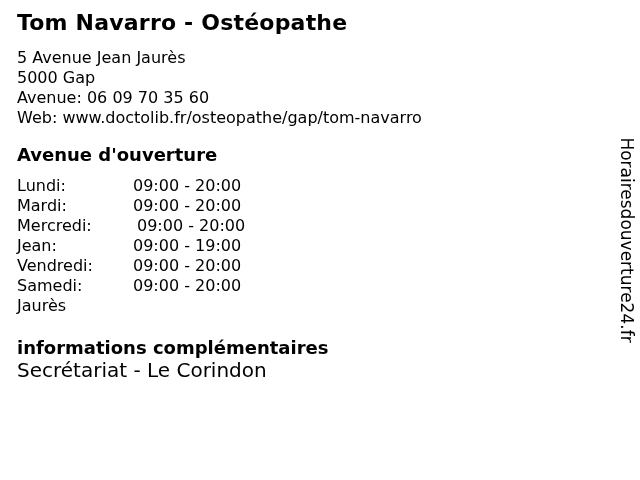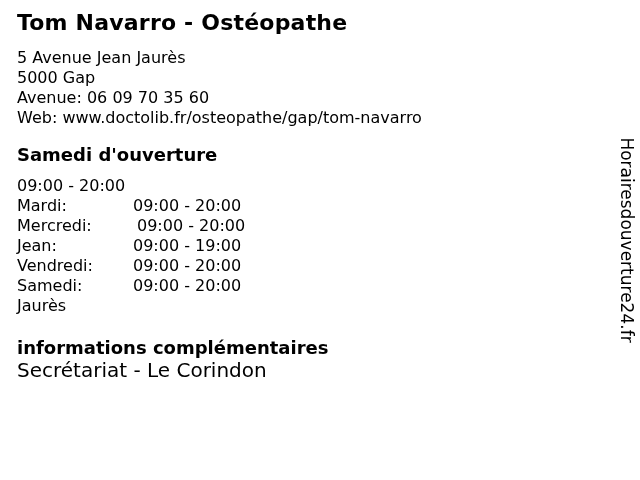--- a/index.html
+++ b/index.html
@@ -83,24 +83,25 @@
 
   <div class="title">Tom Navarro - Ostéopathe</div>
 
   <div class="address">
     <div>5 Avenue Jean Jaurès</div>
     <div>5000 Gap</div>
     <div><span>Avenue:</span> <span>06 09 70 35 60</span></div>
     <div><span>Web:</span> <span>www.doctolib.fr/osteopathe/gap/tom-navarro</span></div>
   </div>
 
-  <div class="section-heading hours-heading">Samedi d'ouverture</div>
+  <div class="section-heading hours-heading">Avenue d'ouverture</div>
 
   <div class="hours-table">
     <div class="hours-row">
+      <span class="day">Lundi:</span>
       <span class="time">09:00 - 20:00</span>
     </div>
     <div class="hours-row">
       <span class="day">Mardi:</span>
       <span class="time">09:00 - 20:00</span>
     </div>
     <div class="hours-row">
       <span class="day">Mercredi:</span>
       <span class="time">09:00 - 20:00</span>
     </div>

